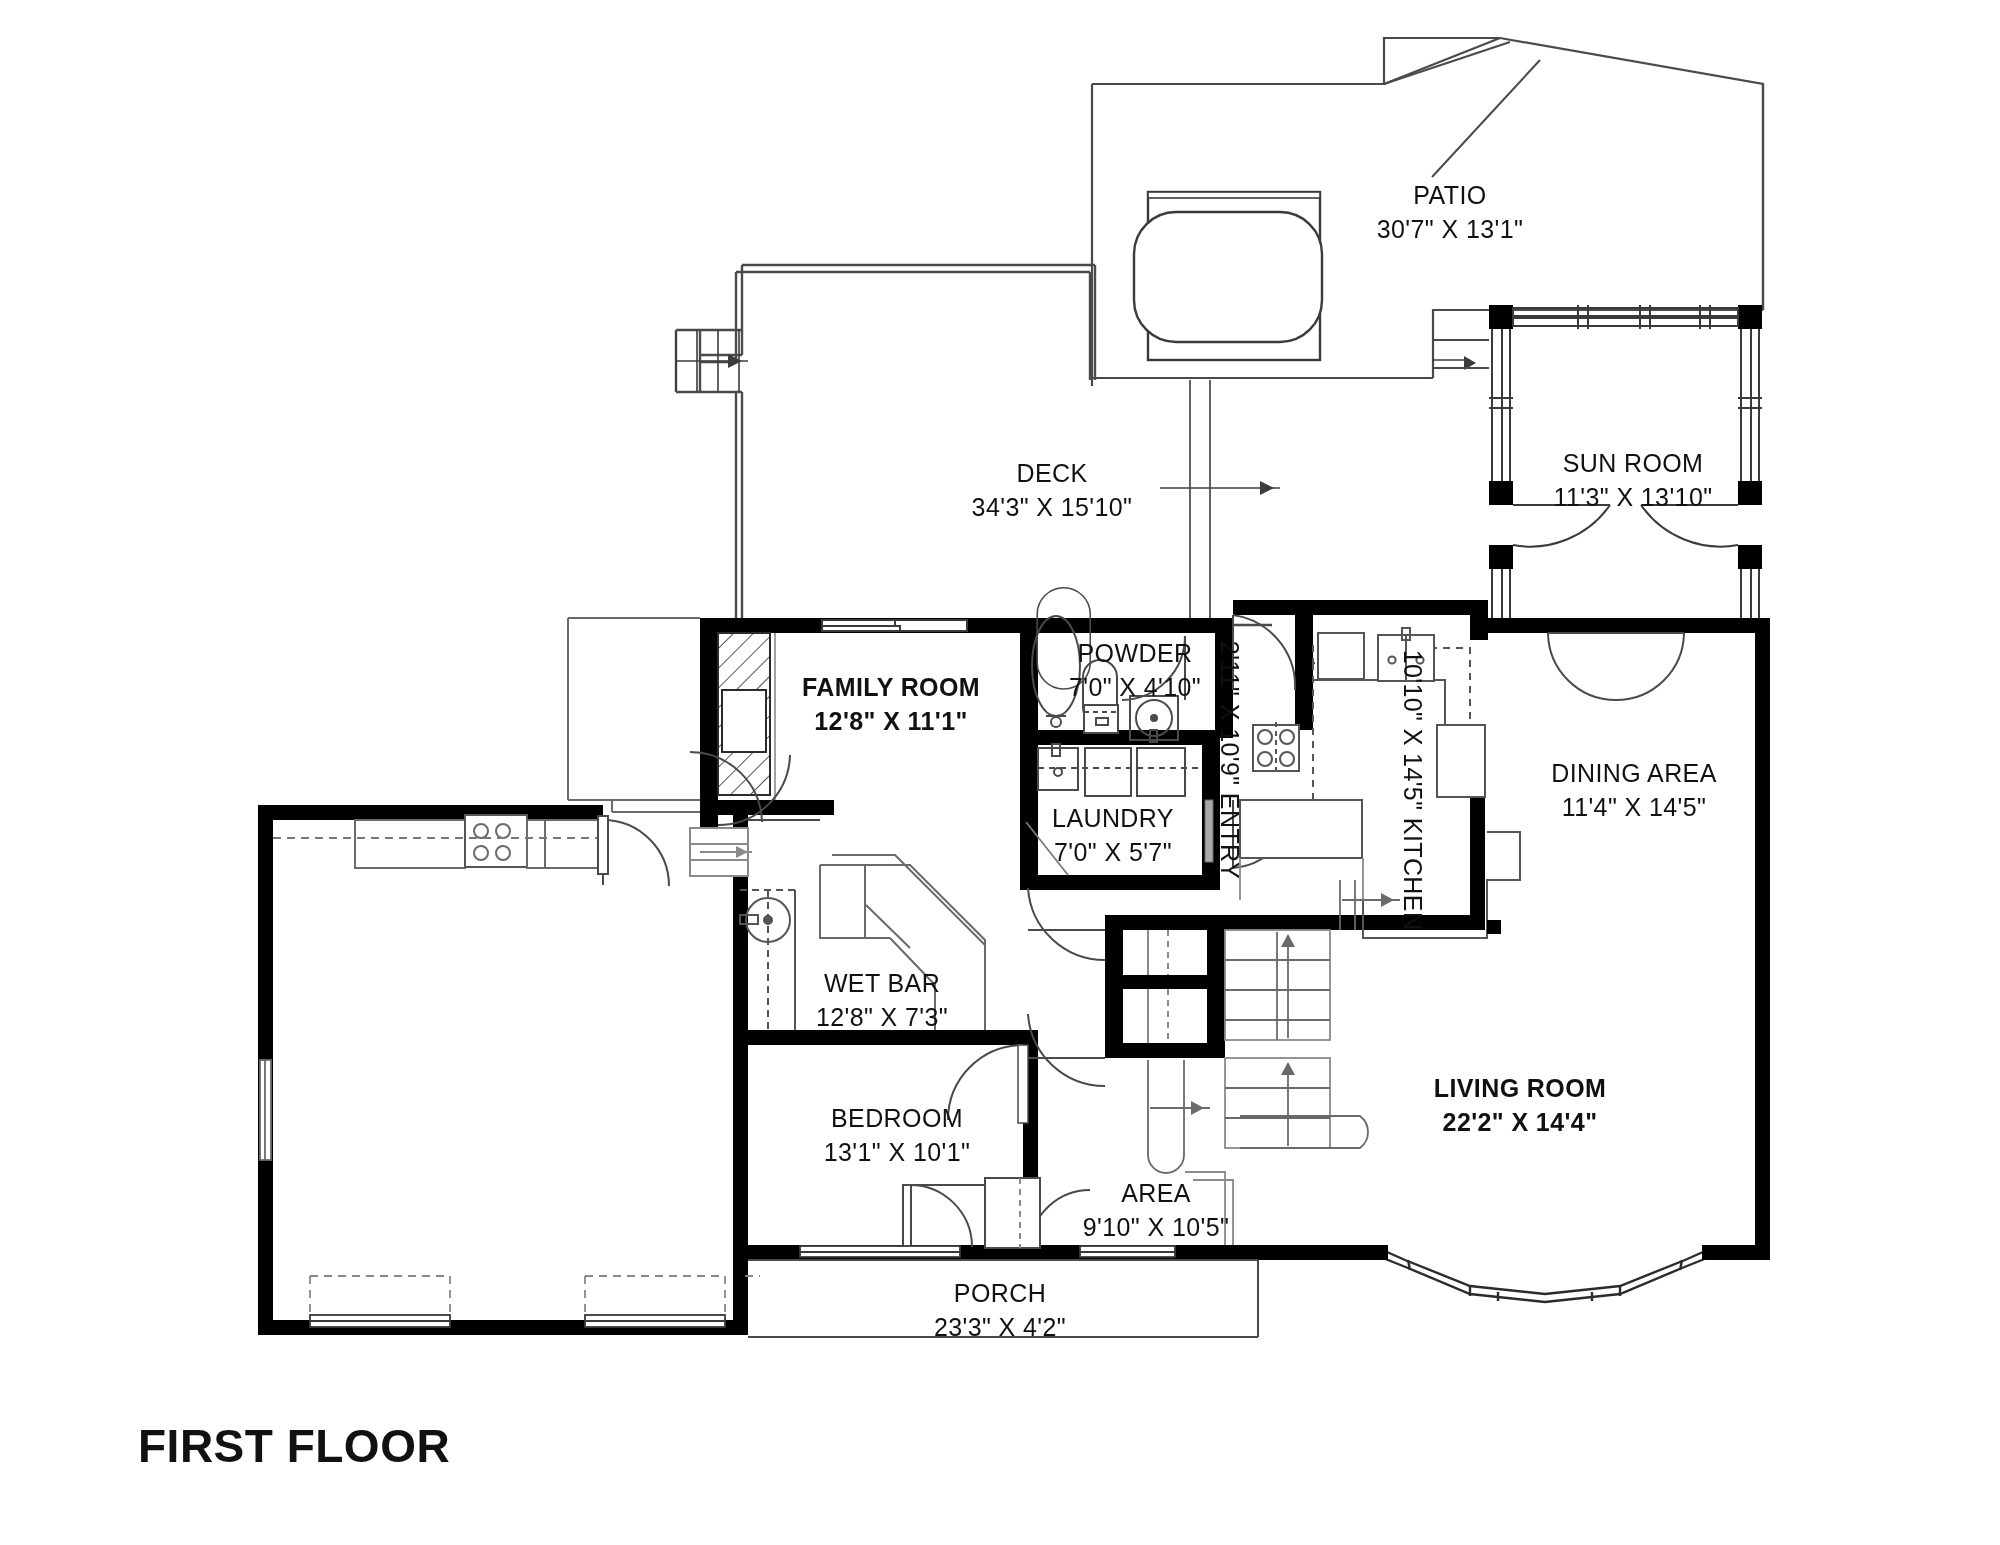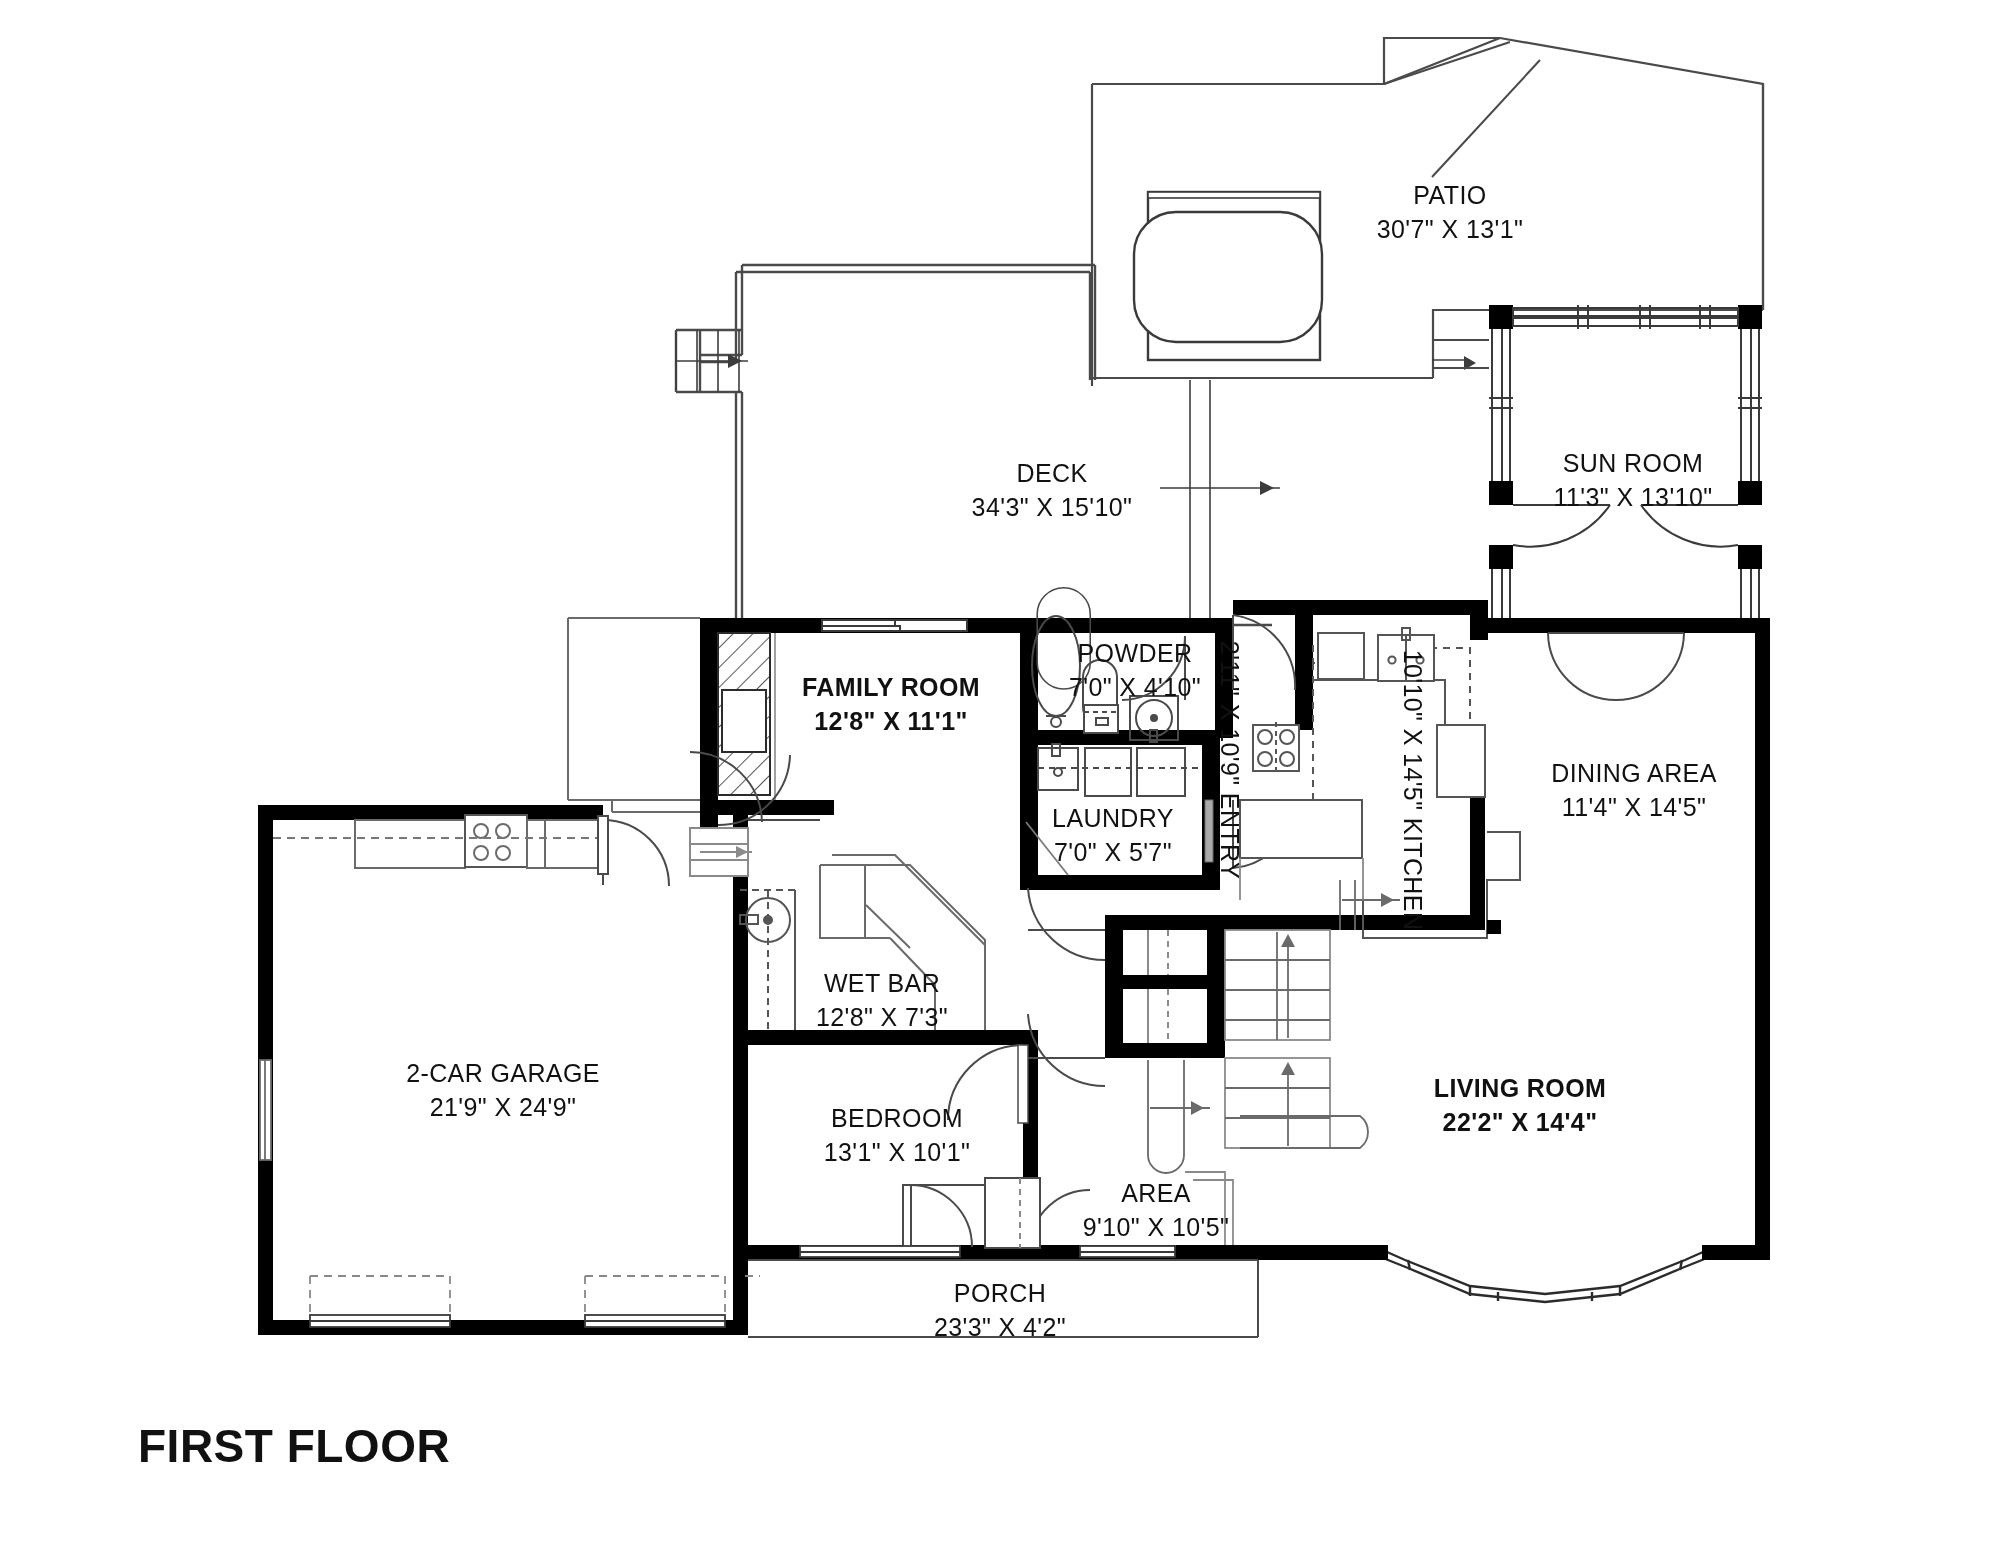--- a/index.html
+++ b/index.html
@@ -590,24 +590,20 @@
   <div class="room-label" style="left:1520px; top:1105px; transform:translate(-50%,-50%);font-weight:bold;">
     <span class="rl-name">LIVING ROOM</span>
     <span class="rl-dims">22'2" X 14'4"</span>
   </div>
 
   <div class="room-label" style="left:858px; top:1000px; transform:translate(-50%,-50%);margin-left:24px;">
     <span class="rl-name">WET BAR</span>
     <span class="rl-dims">12'8" X 7'3"</span>
   </div>
 
-  <div class="room-label" style="left:503px; top:1090px; transform:translate(-50%,-50%);">
-    <span class="rl-name">2-CAR GARAGE</span>
-    <span class="rl-dims">21'9" X 24'9"</span>
-  </div>
 
   <div class="room-label" style="left:897px; top:1135px; transform:translate(-50%,-50%);">
     <span class="rl-name">BEDROOM</span>
     <span class="rl-dims">13'1" X 10'1"</span>
   </div>
 
   <div class="room-label" style="left:1156px; top:1210px; transform:translate(-50%,-50%);">
     <span class="rl-name">AREA</span>
     <span class="rl-dims">9'10" X 10'5"</span>
   </div>

